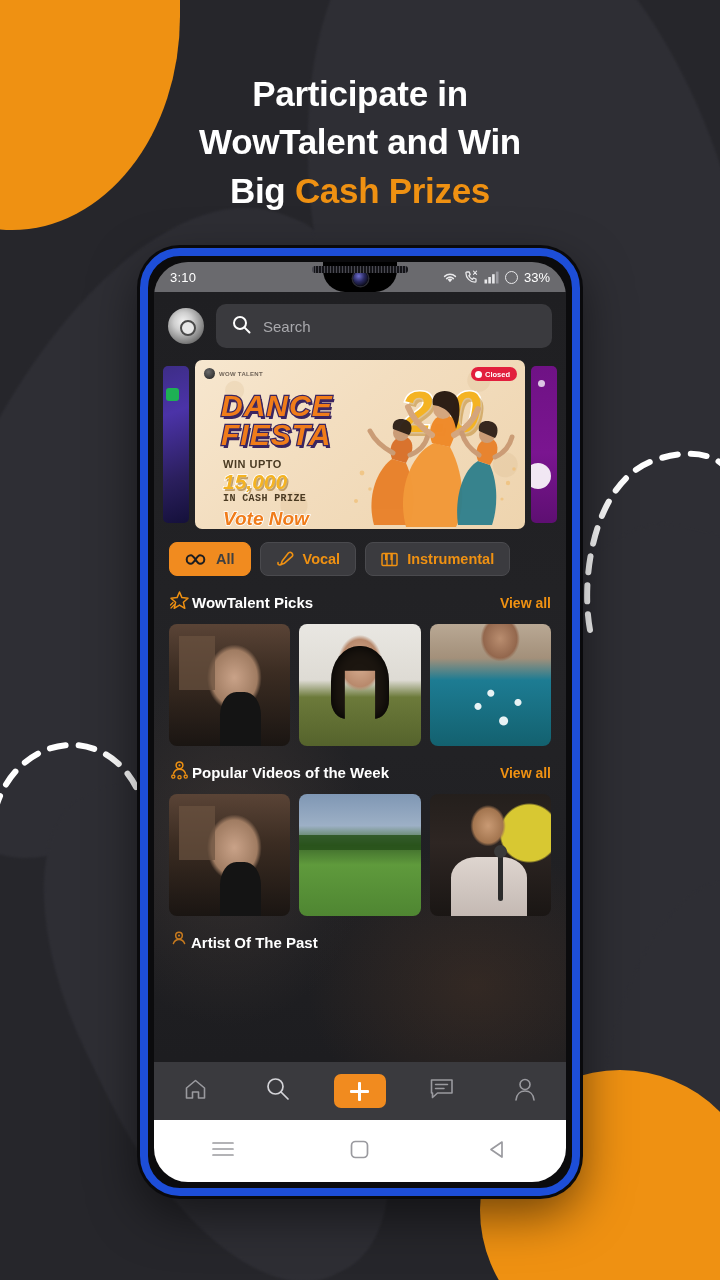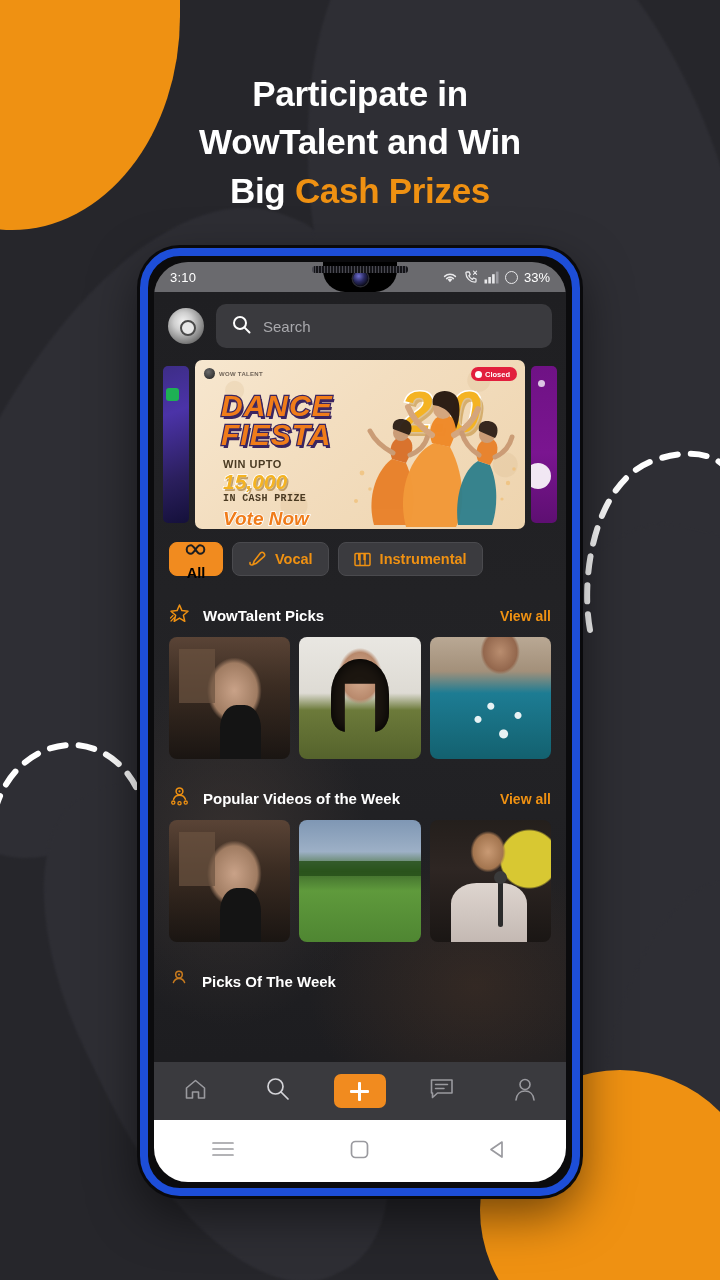--- a/index.html
+++ b/index.html
@@ -276,28 +276,27 @@
   }
   .chip {
     height:34px; border-radius:8px;
     display:flex; align-items:center; gap:9px;
     padding:0 15px;
     font-size:14.5px; font-weight:bold;
     background:#3b3b3f; color:#ef9112;
     border:1px solid #4a4a4e;
     white-space:nowrap;
   }
-  .chip.active { background:#f18b1f; color:#000000; border-color:#f18b1f;flex-direction:column; }
+  .chip.active { background:#f18b1f; color:#404040; border-color:#f18b1f; }
   .chip svg { display:block; flex:0 0 auto; }
 
   
   .sec-head {
-    display:flex; align-items:center; gap:13px;
+    display:flex; align-items:center; gap:2px;
     padding:14px 15px 0 15px;
-    margin-top:13px;
   }
   .sec-head .s-title { color:#fff; font-size:15px; font-weight:bold; }
   .sec-head .s-view { margin-left:auto; color:#ef9112; font-size:14px; font-weight:bold; }
 
   .thumbs {
     display:flex; gap:9px; padding:9px 15px 0 15px;
   }
   .thumb {
     flex:1; height:122px; border-radius:8px; overflow:hidden;
     position:relative; background:#151515;
@@ -651,21 +650,21 @@
           </div>
 
           <div class="sec-head">
             <span>
               <svg width="20" height="20" viewBox="0 0 20 20">
                 <circle cx="10" cy="5.6" r="3.3" fill="none" stroke="#c77a1e" stroke-width="1.5"></circle>
                 <circle cx="10" cy="5.6" r="1.1" fill="#c77a1e"></circle>
                 <path d="M4.4 13.6 C 5.4 11, 7.6 9.6, 10 9.6 C 12.4 9.6, 14.6 11, 15.6 13.6" fill="none" stroke="#c77a1e" stroke-width="1.5" stroke-linecap="round"></path>
               </svg>
             </span>
-            <span class="s-title">Picks Of The Week</span>
+            <span class="s-title">Artist Of The Past</span>
           </div>
 
         </div>
       </div>
 
       <div class="botnav">
         <div class="nav-item">
           <span>
             <svg width="25" height="25" viewBox="0 0 25 25">
               <path d="M3.5 11 L12.5 3.5 L21.5 11 L21.5 21 L15.5 21 L15.5 15 L9.5 15 L9.5 21 L3.5 21 Z" fill="none" stroke="#9a9a9f" stroke-width="1.6" stroke-linejoin="round"></path>

